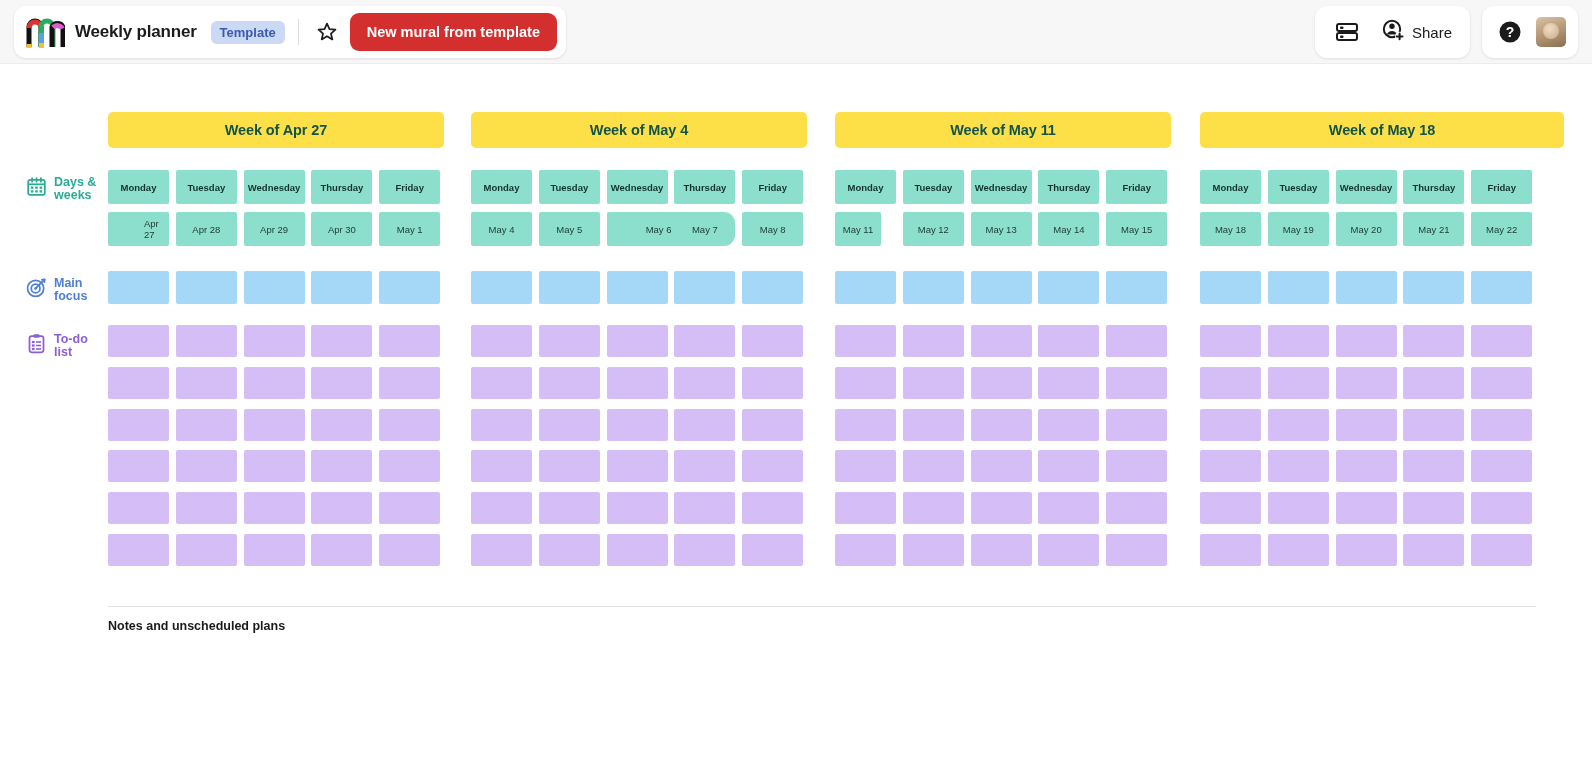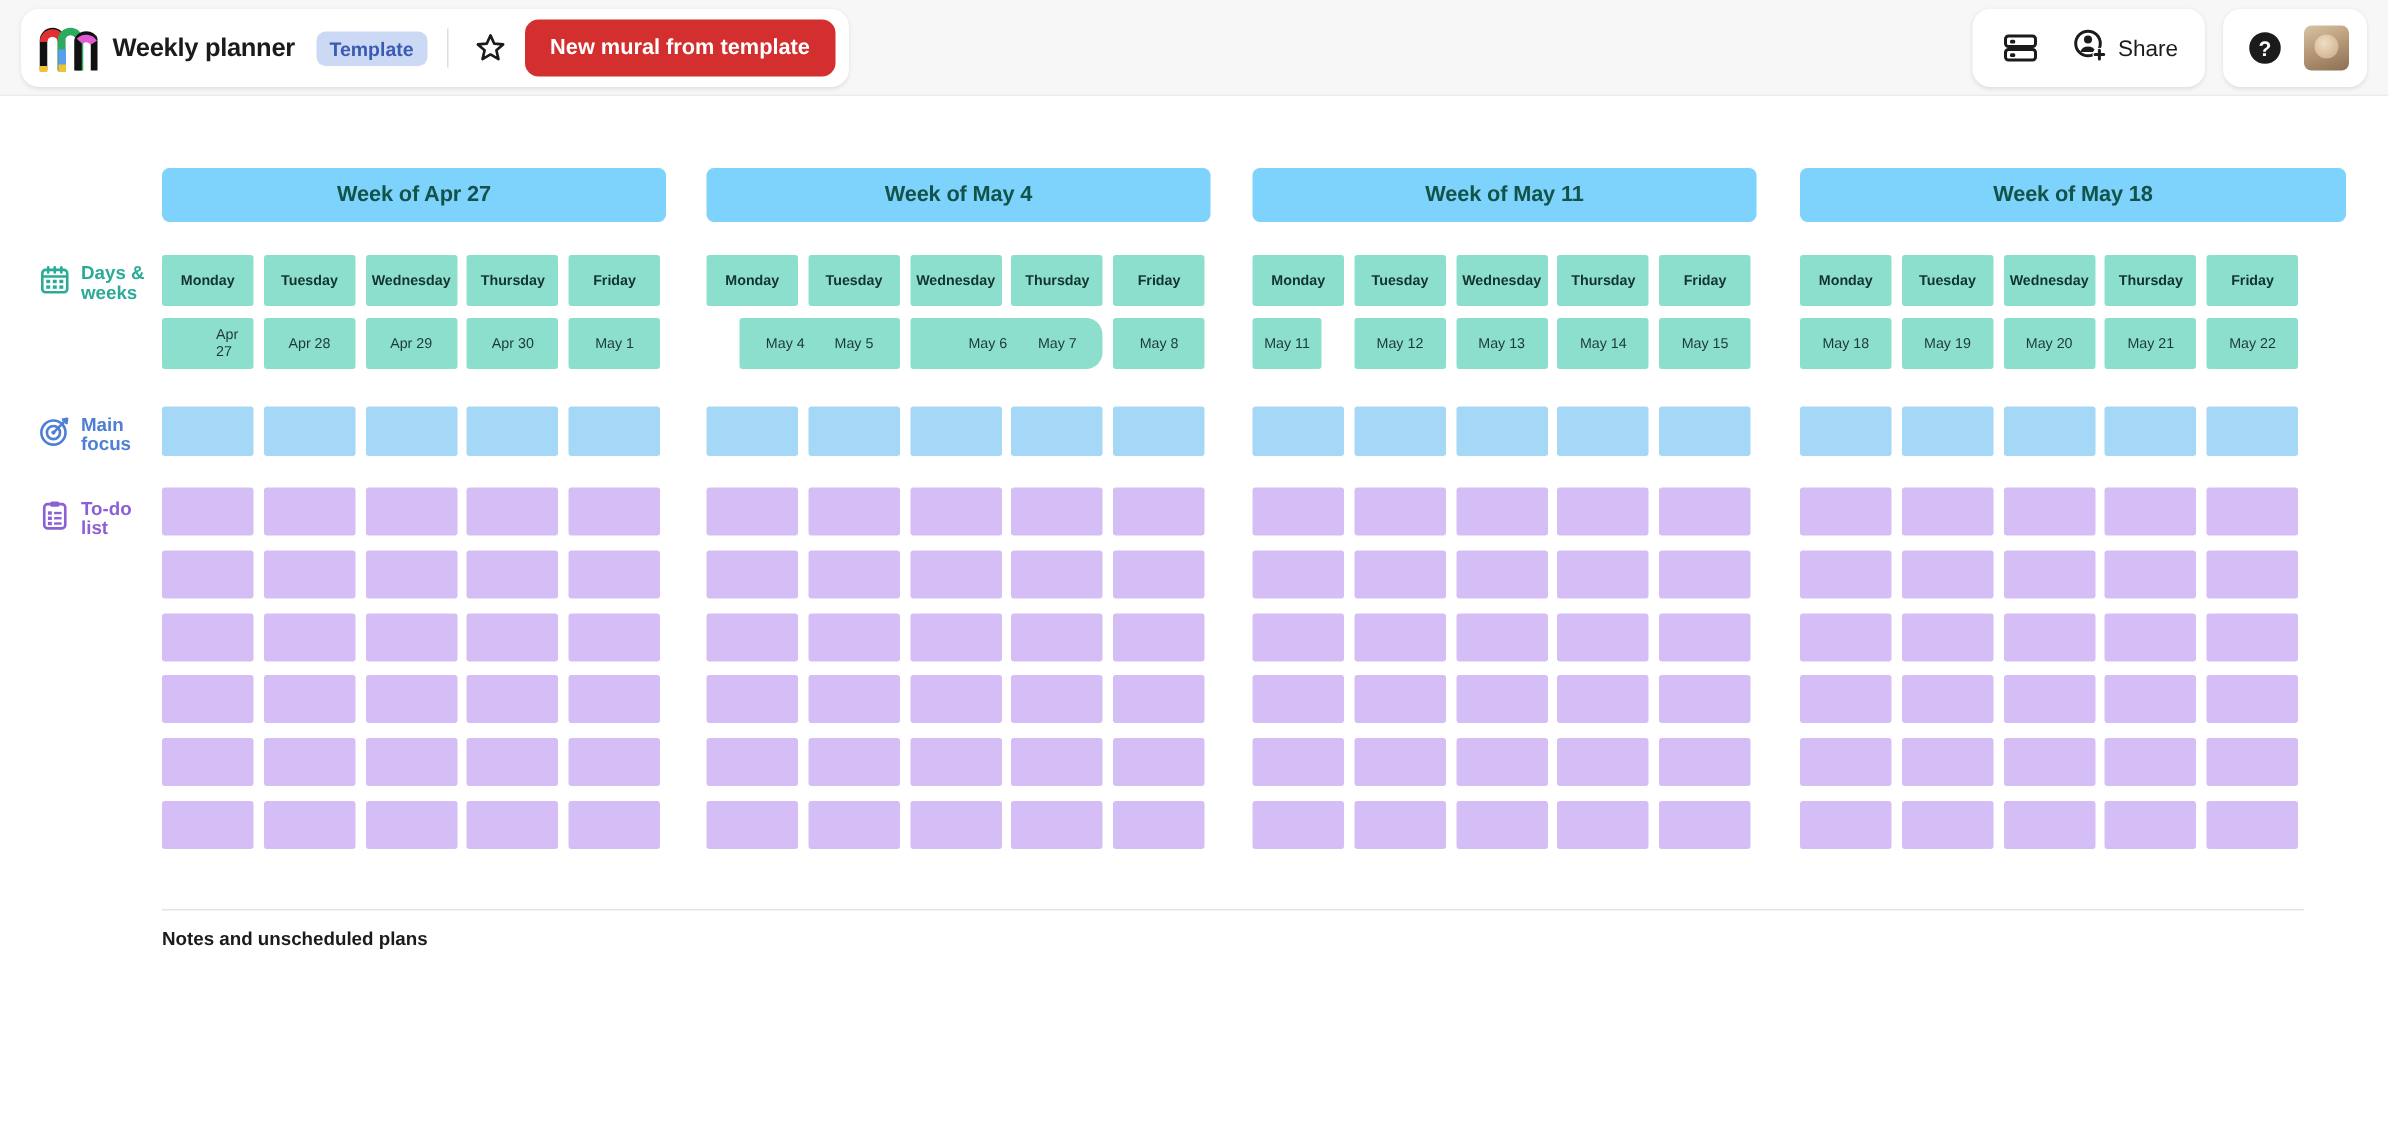--- a/index.html
+++ b/index.html
@@ -81,21 +81,21 @@
   #canvas { position: absolute; top: 64px; left: 0; width: 1592px; height: 698px; background:#fff; }
 
   .row-label {
     position: absolute; display: flex; align-items: flex-start; gap: 7px;
   }
   .row-label .lbl { font-size: 12.5px; font-weight: bold; line-height: 13px; width: 44px; }
   .row-label .ico { width: 21px; height: 21px; flex: 0 0 auto; }
 
   .week-header {
     position: absolute; height: 36px;
-    background: #7dd3fc;
+    background: #fde047;
     border-radius: 5px;
     display: flex; align-items: center; justify-content: center;
   }
   .week-header span {
     font-size: 14.5px; font-weight: bold; color: #12534a; letter-spacing: -0.1px;
   }
 
   .cell { position: absolute; border-radius: 2px; }
   .teal   { background: #8ddfcd; }
   .blue   { background: #a5d8f7; }
@@ -316,21 +316,21 @@
       <div class="cell purple" style="left: 379.2px; top: 344.6px; width: 61px; height: 32px;"></div>
       <div class="cell purple" style="left: 379.2px; top: 386.4px; width: 61px; height: 32px;"></div>
       <div class="cell purple" style="left: 379.2px; top: 428.2px; width: 61px; height: 32px;"></div>
       <div class="cell purple" style="left: 379.2px; top: 470px; width: 61px; height: 32px;"></div>
       <div class="week-header" style="left: 471px; top: 48px; width: 336px;">
         <span>Week of May 4</span>
       </div>
       <div class="cell teal" style="left: 471px; top: 106px; width: 61px; height: 34px;">
         <div class="daylabel">Monday</div>
       </div>
-      <div class="cell teal" style="left: 493px; top: 148px; width: 61px; height: 34px;">
+      <div class="cell teal" style="left: 471px; top: 148px; width: 61px; height: 34px;">
         <div class="datelabel">May 4</div>
       </div>
       <div class="cell blue" style="left: 471px; top: 207px; width: 61px; height: 33px;"></div>
       <div class="cell purple" style="left: 471px; top: 261px; width: 61px; height: 32px;"></div>
       <div class="cell purple" style="left: 471px; top: 302.8px; width: 61px; height: 32px;"></div>
       <div class="cell purple" style="left: 471px; top: 344.6px; width: 61px; height: 32px;"></div>
       <div class="cell purple" style="left: 471px; top: 386.4px; width: 61px; height: 32px;"></div>
       <div class="cell purple" style="left: 471px; top: 428.2px; width: 61px; height: 32px;"></div>
       <div class="cell purple" style="left: 471px; top: 470px; width: 61px; height: 32px;"></div>
       <div class="cell teal" style="left: 538.8px; top: 106px; width: 61px; height: 34px;">

